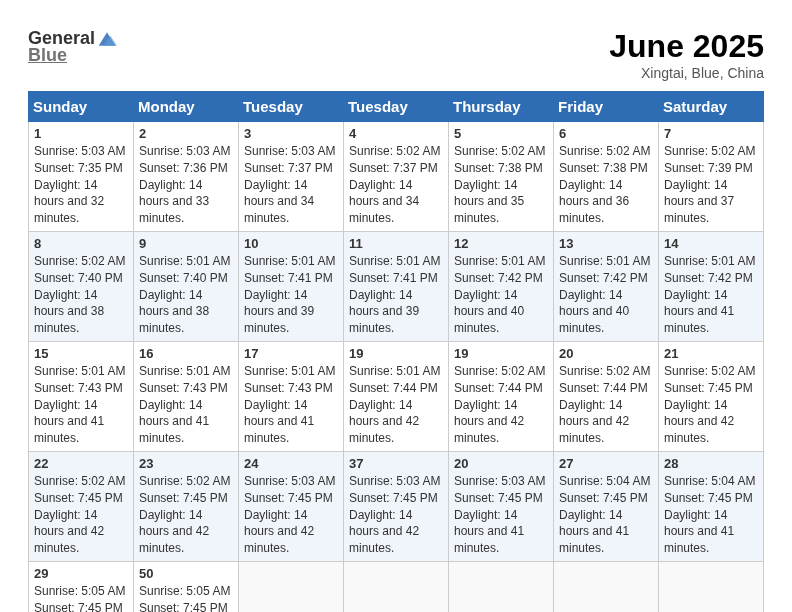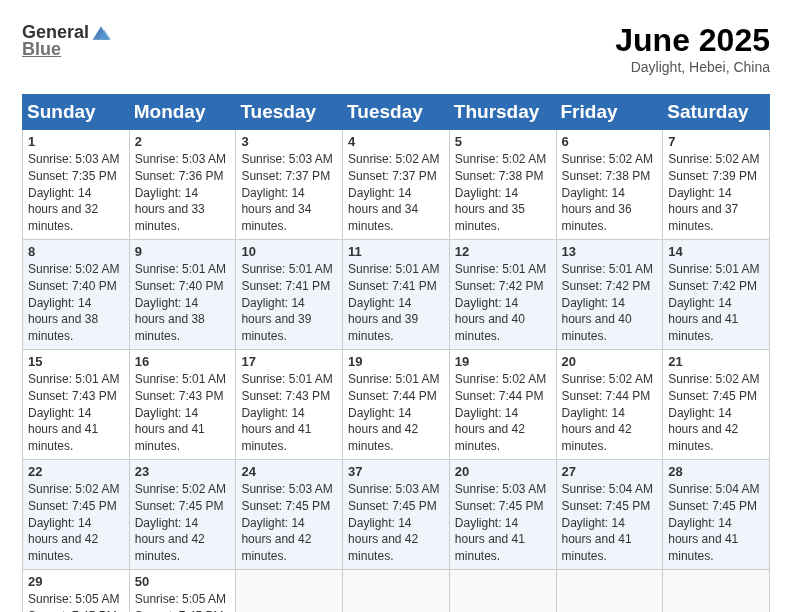--- a/index.html
+++ b/index.html
@@ -6,24 +6,23 @@
     body {
       width: 792px;
       height: 612px;
       font-family: Arial, sans-serif;
       background: #fff;
       overflow: hidden;
     }
     .page {
       width: 792px;
       height: 612px;
-      padding: 22px;
+      padding: 28px;
       display: flex;
       flex-direction: column;
-      gap: 9px;
     }
     .header {
       display: flex;
       justify-content: space-between;
       align-items: flex-start;
       margin-bottom: 10px;
     }
     .logo {
       display: flex;
       align-items: center;
@@ -60,21 +59,21 @@
     .calendar {
       flex: 1;
       border: 1px solid #ccc;
       border-collapse: collapse;
       width: 100%;
       table-layout: fixed;
     }
     .calendar thead tr th {
       background: #2e6db4;
       color: #fff;
-      font-size: 19px;
+      font-size: 15px;
       font-weight: bold;
       padding: 6px 4px;
       border: 1px solid #2e6db4;
       text-align: left;
     }
     .calendar tbody tr td {
       border: 1px solid #ccc;
       vertical-align: top;
       padding: 4px 5px;
       font-size: 10.5px;
@@ -111,21 +110,21 @@
           <svg class="logo-icon" viewBox="0 0 24 20" xmlns="http://www.w3.org/2000/svg">
             <polygon points="2,18 12,2 22,18" fill="#2e6db4" opacity="0.85"></polygon>
             <polygon points="8,18 16,6 24,18" fill="#5b9bd5" opacity="0.7"></polygon>
           </svg>
         </div>
         <span class="logo-text-blue" style="margin-top:-4px;">Blue</span>
       </div>
     </div>
     <div class="title-area">
       <div class="month-title">June 2025</div>
-      <div class="subtitle">Daylight, Hebei, China</div>
+      <div class="subtitle">Xingtai, Blue, China</div>
     </div>
   </div>
 
   <table class="calendar">
     <thead>
       <tr id="weekday-header">
       <th>Sunday</th>
           <th>Monday</th>
           <th>Tuesday</th>
           <th>Tuesday</th>

